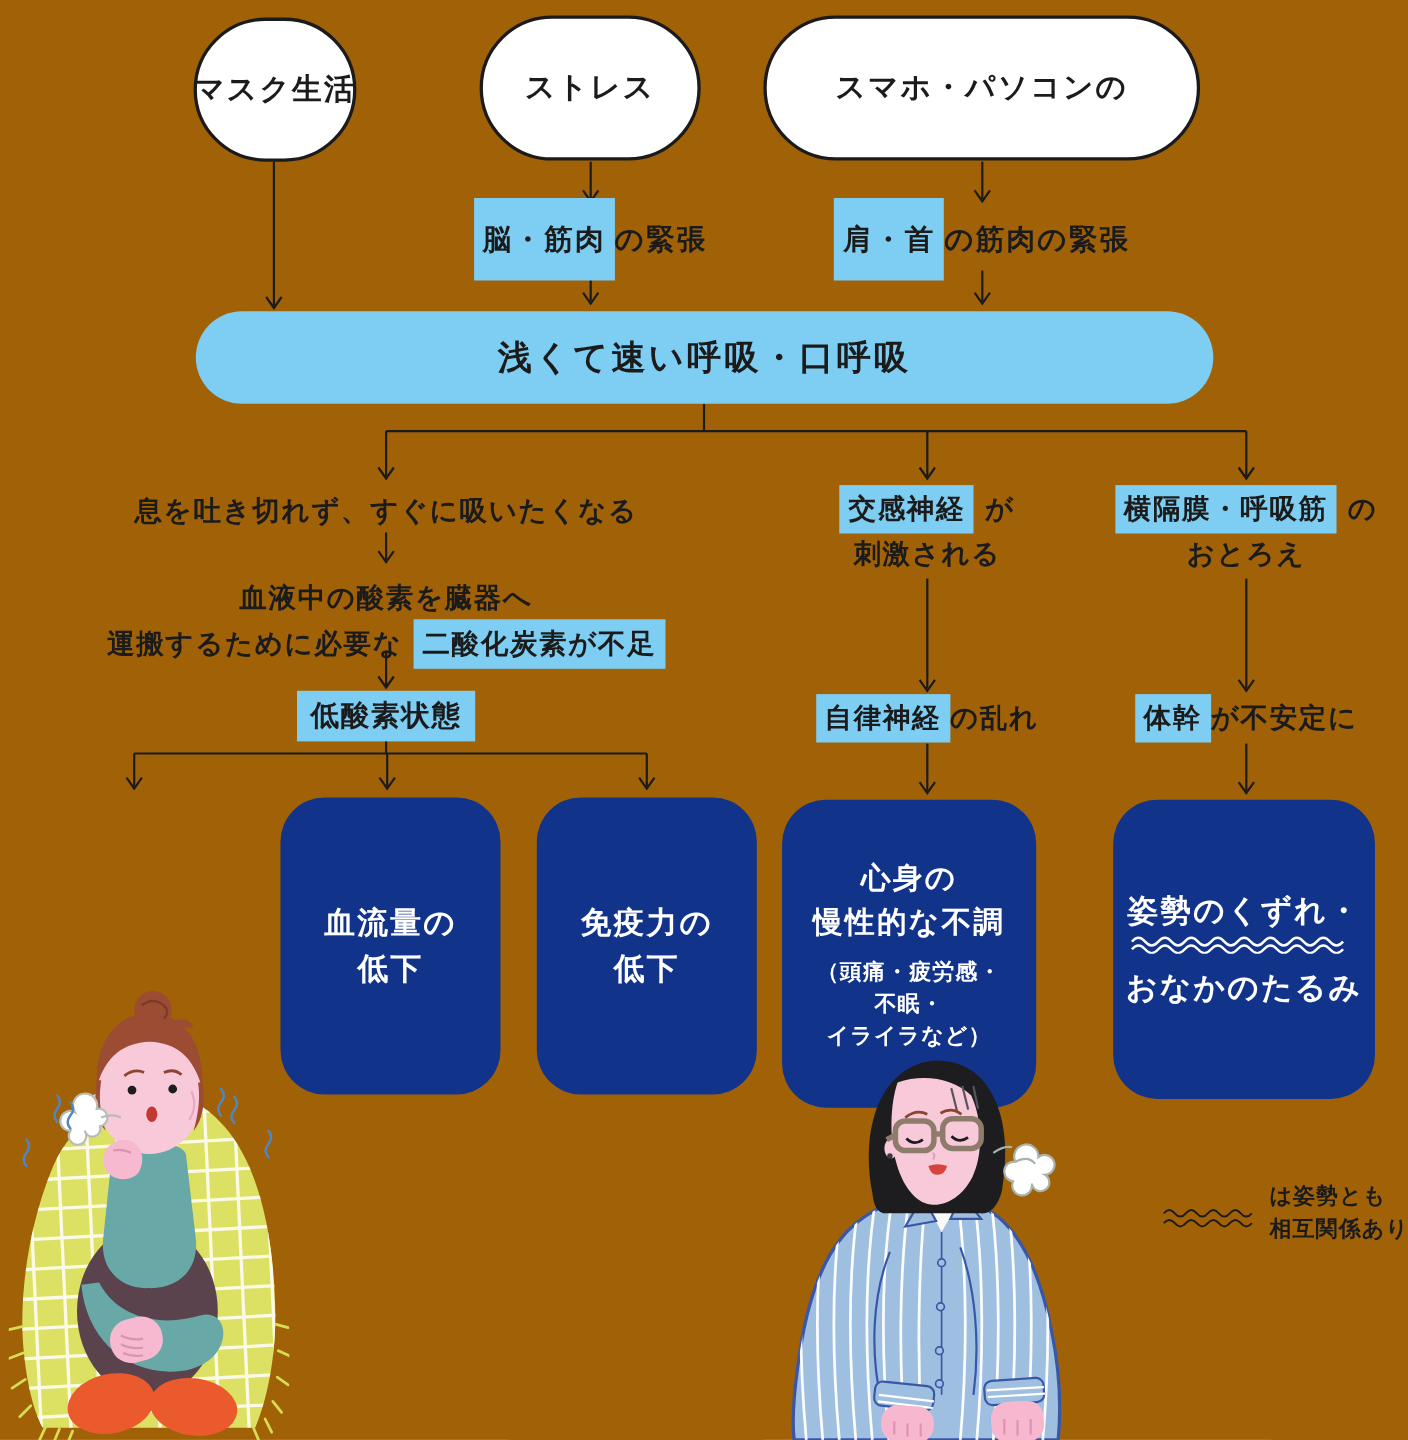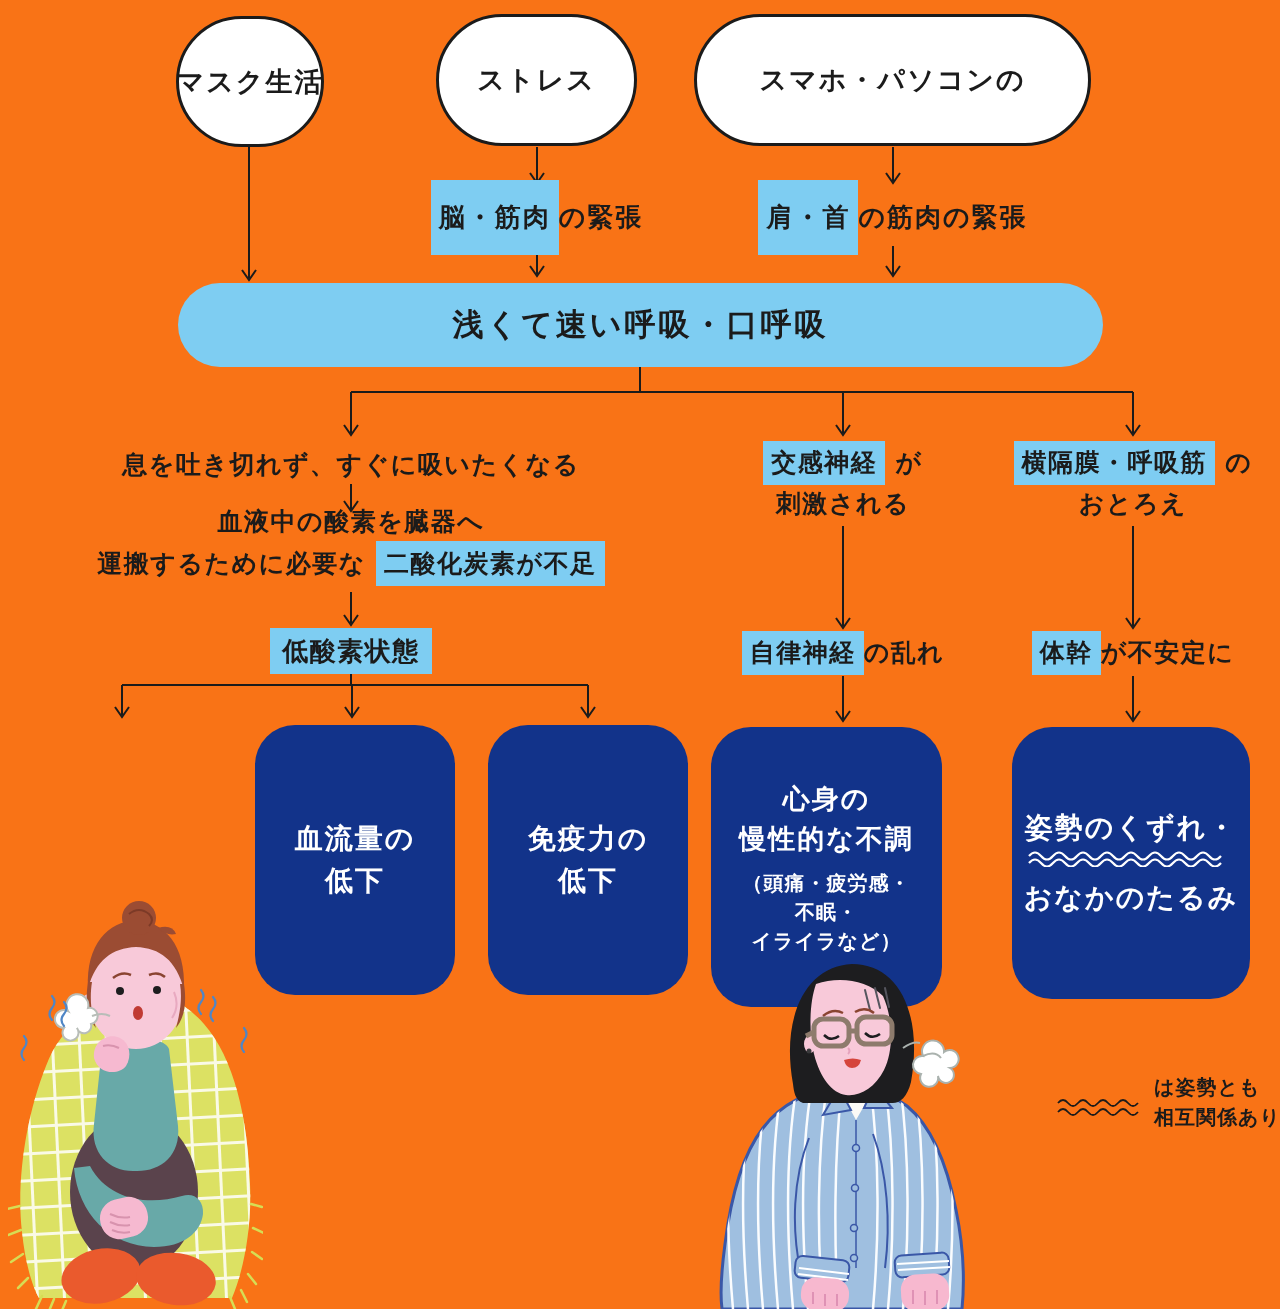--- a/index.html
+++ b/index.html
@@ -2,21 +2,21 @@
 <html><head>
 <meta charset="utf-8">
 <style>
   :root{
     --hl:#7ECDF2;
     --navy:#12338A;
     --ink:#1B1B1B;
   }
   html,body{margin:0;padding:0;background:#fff;}
   body{font-family:"DejaVu Sans","Liberation Sans",sans-serif;color:var(--ink);}
-  .canvas{position:relative;width:1280px;height:1309px;background:#f97316;overflow:hidden;}
+  .canvas{position:relative;width:1280px;height:1309px;background:#a16207;overflow:hidden;}
   .abs{position:absolute;}
   .connectors{position:absolute;left:0;top:0;pointer-events:none;}
   .oval{
     position:absolute;background:#fff;border:3px solid var(--ink);border-radius:66px;
     display:flex;flex-direction:column;align-items:center;justify-content:center;
     font-size:27px;font-weight:700;letter-spacing:2px;text-align:center;line-height:40px;
     white-space:nowrap;box-sizing:border-box;
   }
   .note{
     position:absolute;display:flex;align-items:center;justify-content:center;
@@ -113,21 +113,21 @@
       <span>の筋肉の緊張</span>
   </div>
 
   <div class="banner" style="left:178px;top:283px;width:925px;height:84px;">
     <span>浅くて速い呼吸・口呼吸</span>
   </div>
 
   <div class="chain" style="left:91px;top:446px;width:520px;">
     <span>息を吐き切れず、すぐに吸いたくなる</span>
   </div>
-  <div class="chain" style="left:41px;top:502px;width:620px;line-height:39px;">
+  <div class="chain" style="left:41px;top:524px;width:620px;line-height:39px;">
     <div><span>血液中の酸素を臓器へ</span></div>
     <div><span>運搬するために必要な</span> <span class="hl">二酸化炭素が不足</span></div>
   </div>
   <div class="chain" style="left:191px;top:628px;width:320px;font-size:26px;">
     <span class="hl" style="padding:4px 12px;">低酸素状態</span>
   </div>
 
   <div class="chain" style="left:693px;top:441px;width:300px;">
     <div><span class="hl">交感神経</span> <span>が</span></div>
     <div><span>刺激される</span></div>

